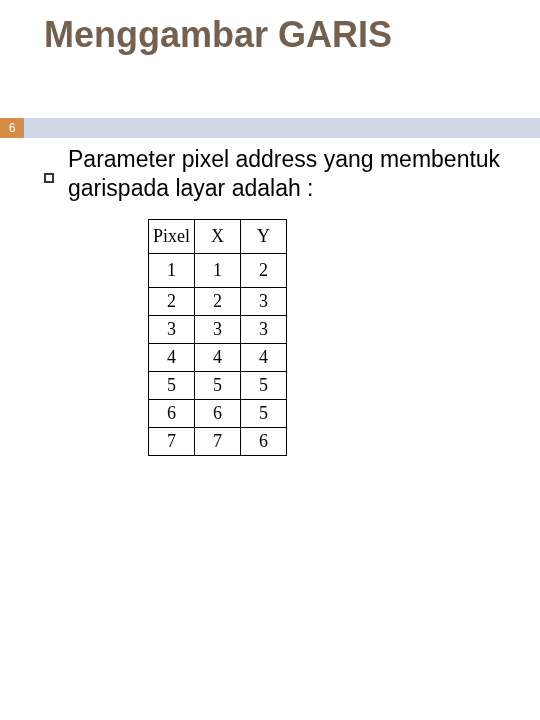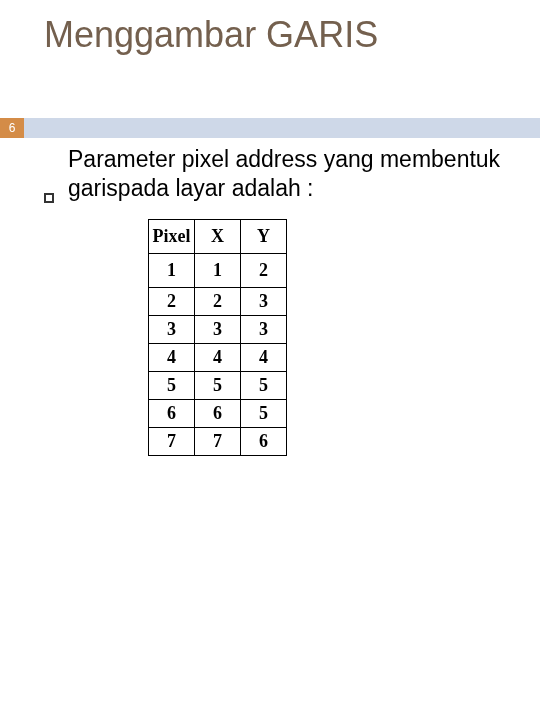--- a/index.html
+++ b/index.html
@@ -9,21 +9,21 @@
     background: #ffffff;
     font-family: Arial, Helvetica, sans-serif;
     position: relative;
     overflow: hidden;
   }
   .title {
     padding: 14px 0 0 44px;
     font-size: 36px;
     line-height: 1.15;
     color: #74604e;
-    font-weight: 400;
+    font-weight: 700;
   }
   .badge-bar {
     position: absolute;
     top: 118px;
     left: 0;
     width: 100%;
     height: 20px;
     background: #ced8e8;
   }
   .badge {
@@ -39,21 +39,21 @@
     text-align: center;
   }
   .content {
     position: absolute;
     top: 145px;
     left: 44px;
     right: 24px;
   }
   .bullet-row {
     display: flex;
-    align-items: flex-end;
+    align-items: center;
   }
   .bullet {
     width: 10px;
     height: 10px;
     border: 2px solid #333;
     margin-top: 8px;
     margin-right: 14px;
     flex-shrink: 0;
   }
   .para {
@@ -66,21 +66,21 @@
   }
   table {
     border-collapse: collapse;
     font-family: "Times New Roman", Times, serif;
   }
   th, td {
     border: 1px solid #000;
     padding: 3px 0;
     text-align: center;
     font-size: 18px;
-    font-weight: 700;
+    font-weight: 400;
     width: 46px;
   }
   th {
     padding: 6px 0;
   }
   tbody tr:first-child td {
     padding: 6px 0;
   }
 </style>
 </head>

